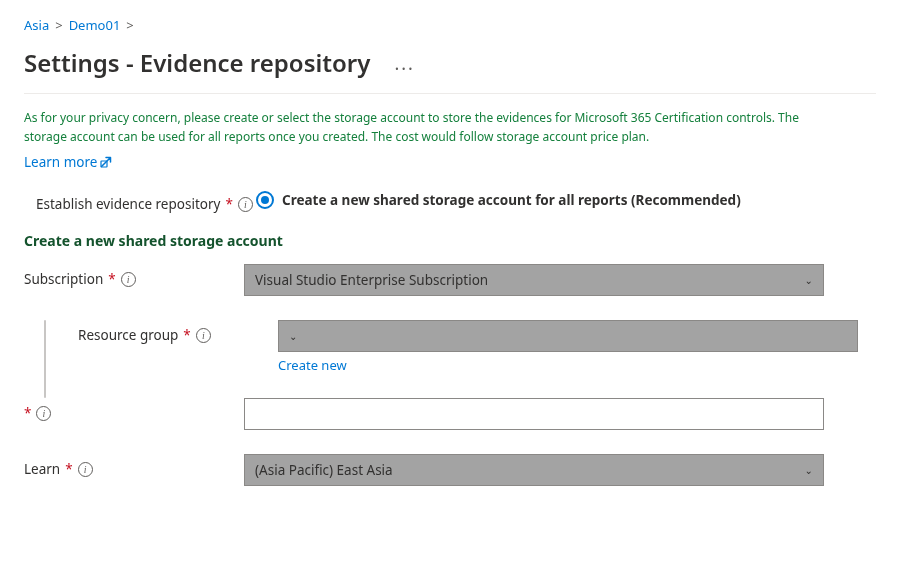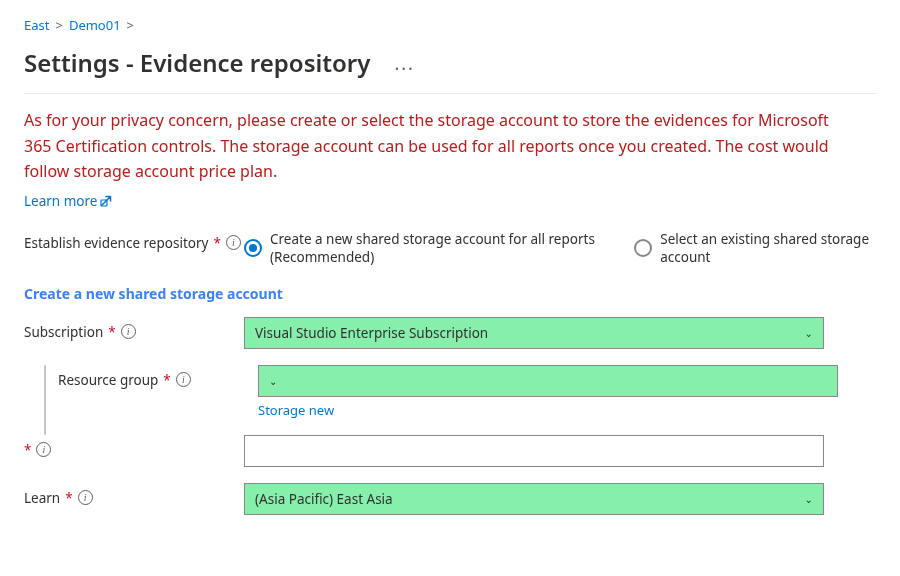--- a/index.html
+++ b/index.html
@@ -38,43 +38,43 @@
       color: #605e5c;
       font-weight: 400;
       letter-spacing: 2px;
     }
     .divider {
       border: none;
       border-top: 1px solid #edebe9;
       margin: 14px 0;
     }
     .description {
-      font-size: 16px;
-      color: #b91c1c;
+      font-size: 12px;
+      color: #15803d;
       line-height: 1.6;
       max-width: 820px;
       margin-bottom: 6px;
     }
     .learn-more {
       color: #0078d4;
       text-decoration: none;
       font-size: 13.5px;
       display: inline-flex;
       align-items: center;
       gap: 3px;
     }
     .learn-more .ext-icon {
       display: inline-block;
       width: 12px;
       height: 12px;
     }
     .section-row {
       display: flex;
       align-items: flex-start;
-      margin: 20px 0 8px 0;
+      margin: 20px 0 8px 12px;
       gap: 0;
     }
     .field-label {
       min-width: 220px;
       font-size: 13.5px;
       color: #323130;
       display: flex;
       align-items: center;
       gap: 5px;
       padding-top: 4px;
@@ -89,22 +89,23 @@
       justify-content: center;
       font-size: 10px;
       color: #605e5c;
       font-style: italic;
       font-family: serif;
       cursor: default;
       flex-shrink: 0;
     }
     .radio-group {
       display: flex;
-      flex-direction: row;
+      flex-direction: column;
       gap: 6px;
+      font-weight: bold;
     }
     .radio-option {
       display: flex;
       align-items: center;
       gap: 8px;
       font-size: 13.5px;
       cursor: pointer;
     }
     .radio-btn {
       width: 18px;
@@ -126,47 +127,47 @@
       height: 8px;
       border-radius: 50%;
       background: #0078d4;
     }
     .radio-btn.unselected {
       border-color: #8a8886;
     }
     .subsection-title {
       font-size: 14px;
       font-weight: 700;
-      color: #3b82f6;
+      color: #14532d;
       margin: 18px 0 14px 0;
     }
     .form-section {
       margin-top: 4px;
     }
     .form-row {
       display: flex;
       align-items: flex-start;
-      margin-bottom: 16px;
+      margin-bottom: 24px;
       gap: 0;
     }
     .form-row .label-col {
       min-width: 220px;
       font-size: 13.5px;
       color: #323130;
       display: flex;
       align-items: center;
       gap: 5px;
       padding-top: 6px;
     }
     .form-row .control-col {
       flex: 1;
       max-width: 580px;
     }
     .indent-row {
-      padding-left: 12px;
+      padding-left: 32px;
     }
     .indent-row .label-col {
       min-width: 200px;
     }
     .vertical-line-container {
       display: flex;
       align-items: stretch;
     }
     .v-line {
       width: 2px;
@@ -175,21 +176,21 @@
       margin-right: 0;
       border-radius: 1px;
     }
     .indented-content {
       flex: 1;
     }
     .dropdown {
       width: 100%;
       padding: 5px 10px;
       border: 1px solid #8a8886;
-      background: #86efac;
+      background: #a3a3a3;
       font-size: 13.5px;
       color: #323130;
       cursor: pointer;
       display: flex;
       align-items: center;
       justify-content: space-between;
       min-height: 32px;
       position: relative;
     }
     .dropdown-chevron {
@@ -217,21 +218,21 @@
       color: #c50f1f;
     }
   </style>
 </head>
 <body>
 
 
 
 
 <div class="breadcrumb">
-  <a href="#">East</a>
+  <a href="#">Asia</a>
   <span class="sep">&gt;</span>
   <a href="#">Demo01</a>
   <span class="sep">&gt;</span>
 </div>
 
 
 <div class="page-title">
   <span>Settings - Evidence repository</span>
   <span class="ellipsis">...</span>
 </div>
@@ -252,24 +253,20 @@
 <div class="section-row">
   <div class="field-label">
     <span>Establish evidence repository</span>
     <span class="required-star">*</span>
     <span class="info-icon" title="More info">i</span>
   </div>
   <div class="radio-group">
     <label class="radio-option">
       <div class="radio-btn selected"></div>
       <span>Create a new shared storage account for all reports (Recommended)</span>
-    </label>
-    <label class="radio-option">
-      <div class="radio-btn unselected"></div>
-      <span>Select an existing shared storage account</span>
     </label>
   </div>
 </div>
 
 
 <div class="subsection-title">Create a new shared storage account</div>
 
 
 <div class="form-section">
 
@@ -293,21 +290,21 @@
       <div class="form-row indent-row">
         <div class="label-col">
           <span>Resource group</span>
           <span class="required-star">*</span>
           <span class="info-icon" title="Resource group info">i</span>
         </div>
         <div class="control-col">
           <div class="dropdown">
             <span class="dropdown-chevron">⌄</span>
           </div>
-          <a href="#" class="create-new-link">Storage new</a>
+          <a href="#" class="create-new-link">Create new</a>
         </div>
       </div>
     </div>
   </div>
 
   <div class="form-row">
     <div class="label-col">
       <span class="required-star">*</span>
       <span class="info-icon" title="Storage account name info">i</span>
     </div>

